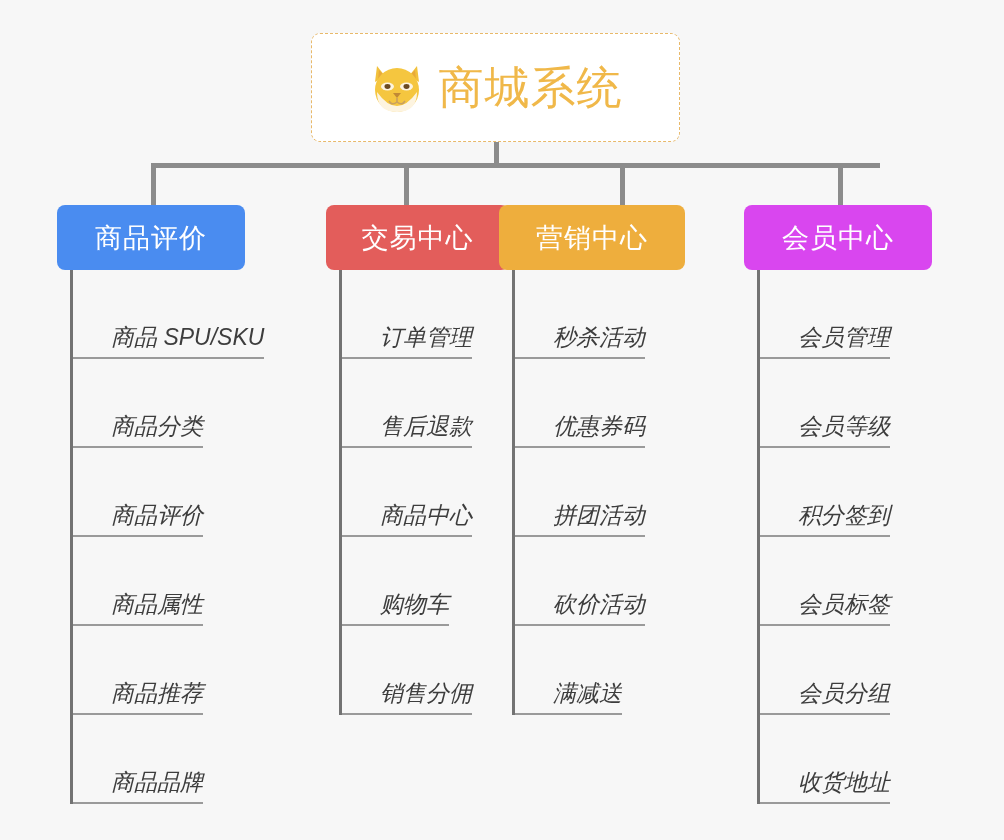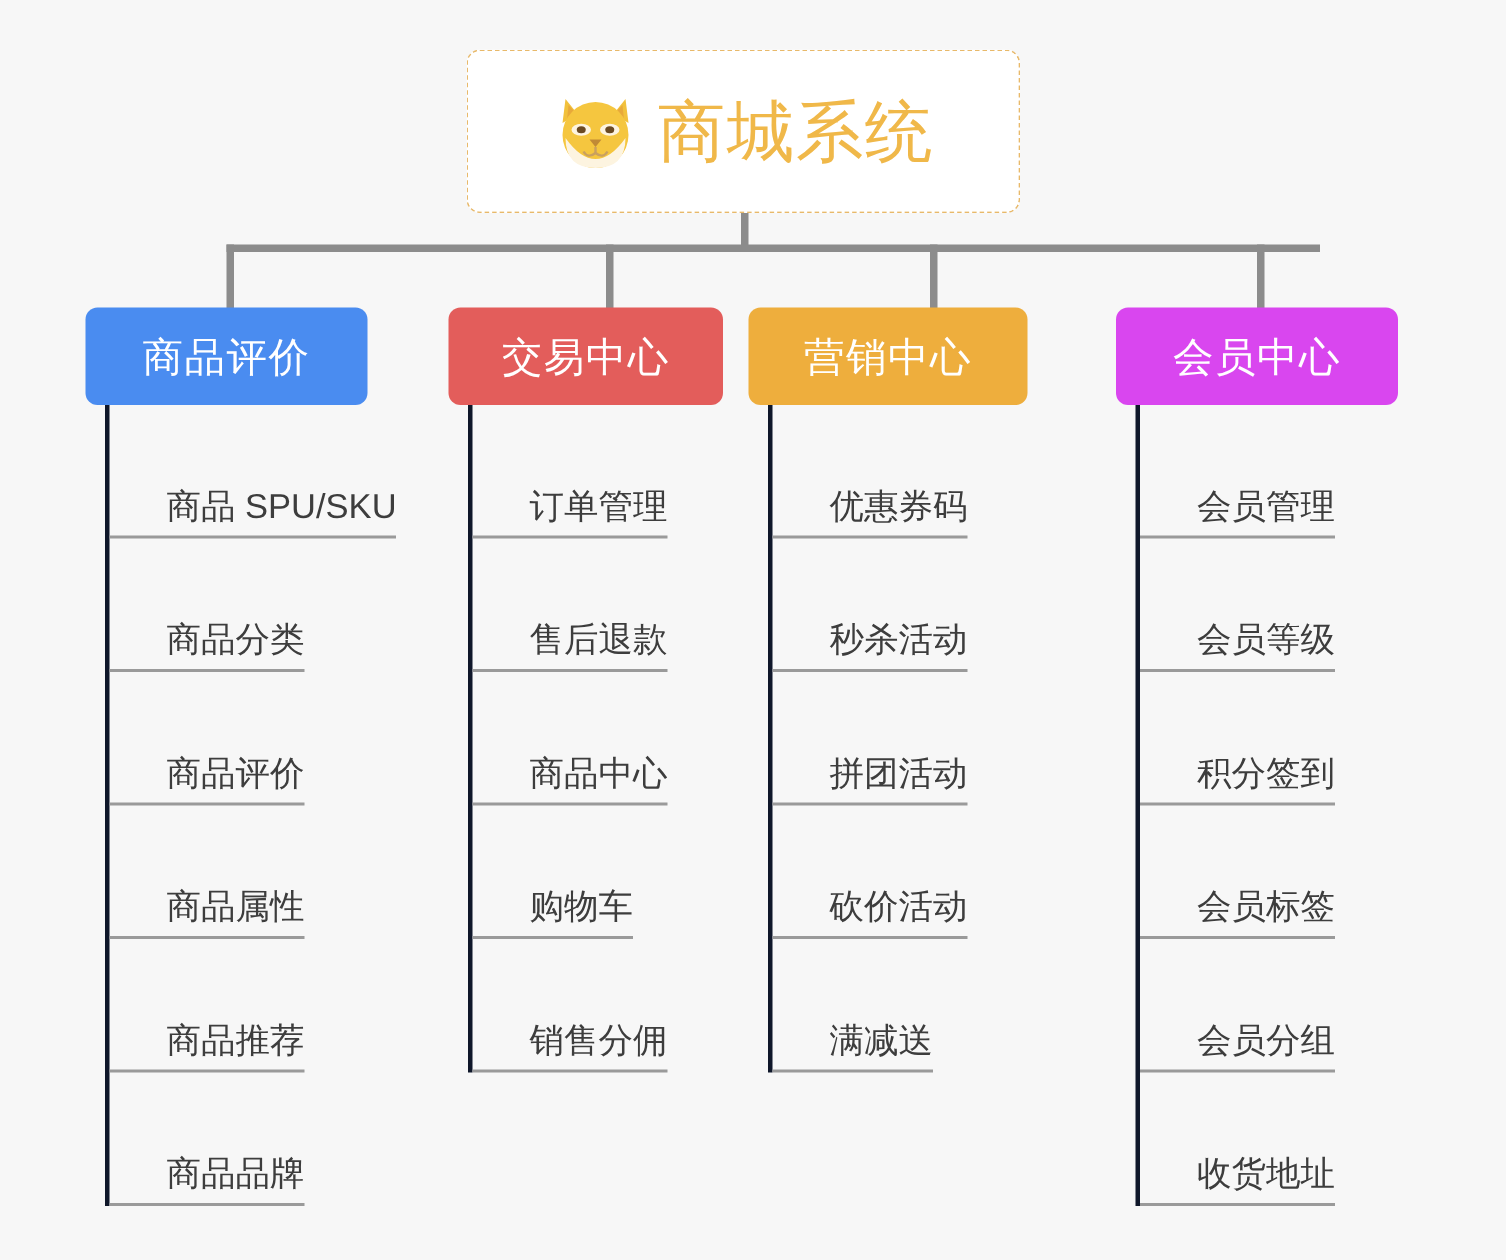--- a/index.html
+++ b/index.html
@@ -58,21 +58,21 @@
   #drop-2 { left: 404px; }
   #drop-3 { left: 620px; }
   #drop-4 { left: 838px; }
 
   
   .column {
     position: absolute;
     top: 205px;
   }
   #col-1 { left: 57px;  width: 188px; }
-  #col-2 { left: 299px; width: 183px; }
+  #col-2 { left: 326px; width: 183px; }
   #col-3 { left: 499px; width: 186px; }
   #col-4 { left: 744px; width: 188px; }
 
   .cat-header {
     width: 100%;
     height: 65px;
     border-radius: 8px;
     display: flex;
     align-items: center;
     justify-content: center;
@@ -80,22 +80,23 @@
     font-size: 27px;
     letter-spacing: 1px;
     position: relative;
     z-index: 2;
   }
 
   .items {
     position: relative;
     margin-top: 0;
     padding-left: 16px;
-    border-left: 3px solid #0f172a;
+    border-left: 3px solid #737373;
     margin-left: 13px;
+    font-style: italic;
   }
 
   .item {
     height: 89px;
     display: flex;
     align-items: flex-end;
     position: relative;
   }
   .item-label {
     font-size: 23px;
@@ -203,25 +204,25 @@
         <span class="item-label">销售分佣</span>
       </div>
     </div>
   </div>
 
   <div class="column" id="col-3">
     <div class="cat-header" style="background: rgb(238, 174, 61);">营销中心</div>
     <div class="items">
       <div class="item">
         <div class="item-rule" style="width: 130px;"></div>
+        <span class="item-label">秒杀活动</span>
+      </div>
+      <div class="item">
+        <div class="item-rule" style="width: 130px;"></div>
         <span class="item-label">优惠券码</span>
-      </div>
-      <div class="item">
-        <div class="item-rule" style="width: 130px;"></div>
-        <span class="item-label">秒杀活动</span>
       </div>
       <div class="item">
         <div class="item-rule" style="width: 130px;"></div>
         <span class="item-label">拼团活动</span>
       </div>
       <div class="item">
         <div class="item-rule" style="width: 130px;"></div>
         <span class="item-label">砍价活动</span>
       </div>
       <div class="item">

